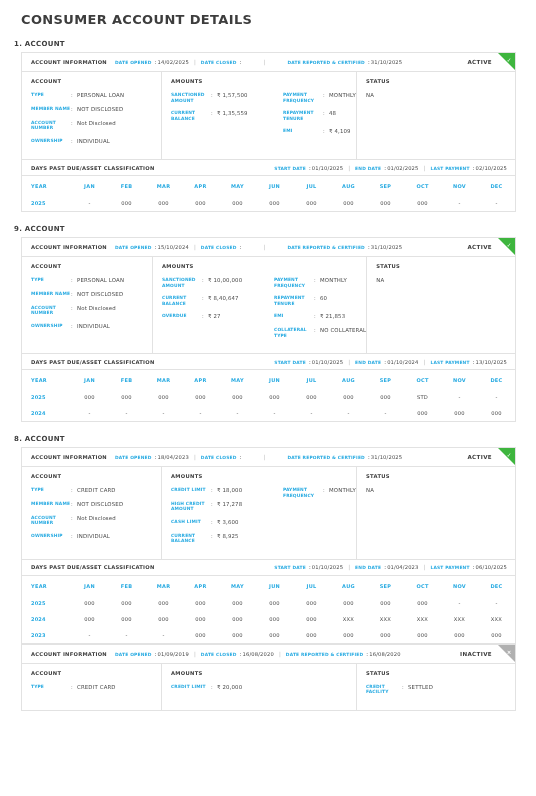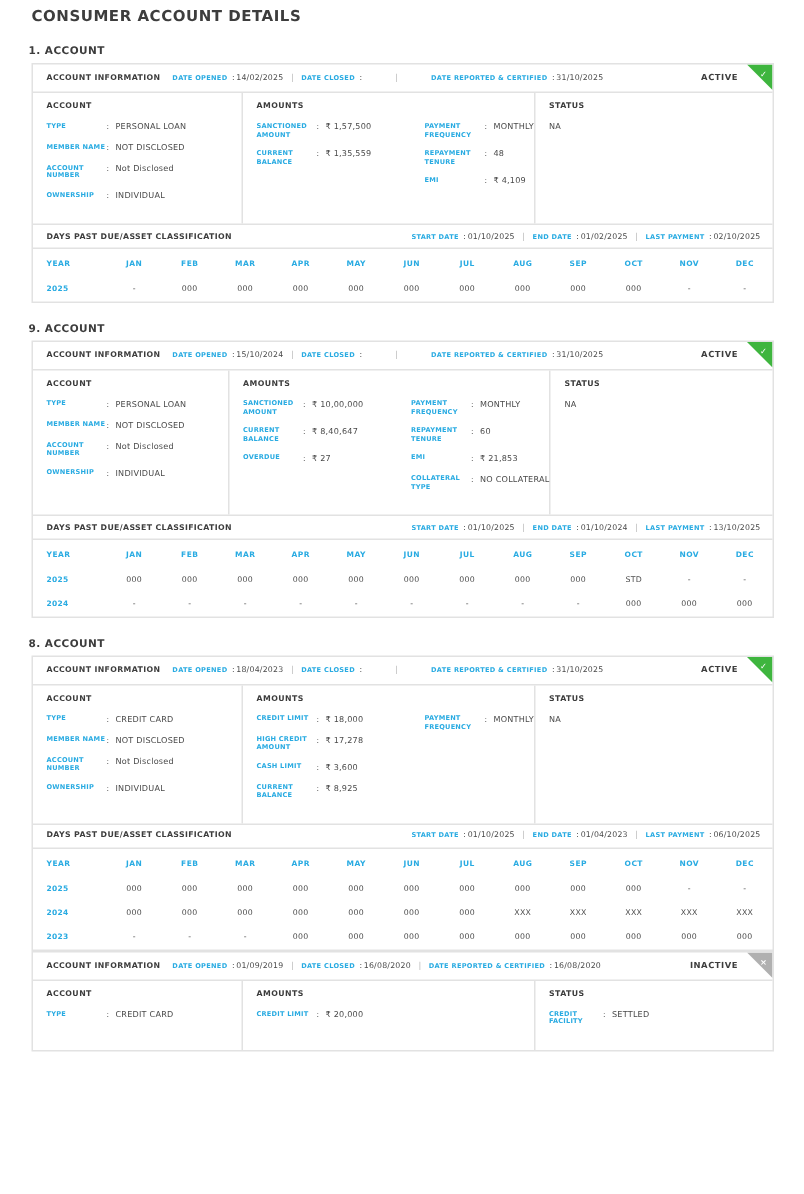--- a/index.html
+++ b/index.html
@@ -5,32 +5,32 @@
   html,body{margin:0;padding:0;}
   body{
     width:536px;
     background:#ffffff;
     font-family:"DejaVu Sans","Liberation Sans",sans-serif;
     color:#3b3b3b;
     -webkit-font-smoothing:antialiased;
   }
   .page{ width:536px; padding:0; box-sizing:border-box; overflow:hidden;}
   .page-title{
-    font-size:10px;
+    font-size:13px;
     font-weight:bold;
     letter-spacing:.35px;
     color:#3d3d3d;
-    padding:6px 0 0 21px;
+    padding:12px 0 0 21px;
   }
   .acct-heading{
     font-size:7px;
     font-weight:bold;
     letter-spacing:.3px;
     color:#3d3d3d;
-    margin:13px 0 4px 19px;
+    margin:13px 0 4px 14px;
   }
   .card{
     margin:0 20px 0 21px;
     border:1px solid #e2e2e2;
     background:#fff;
     position:relative;
     box-sizing:border-box;
   }
   
   .card-head{

